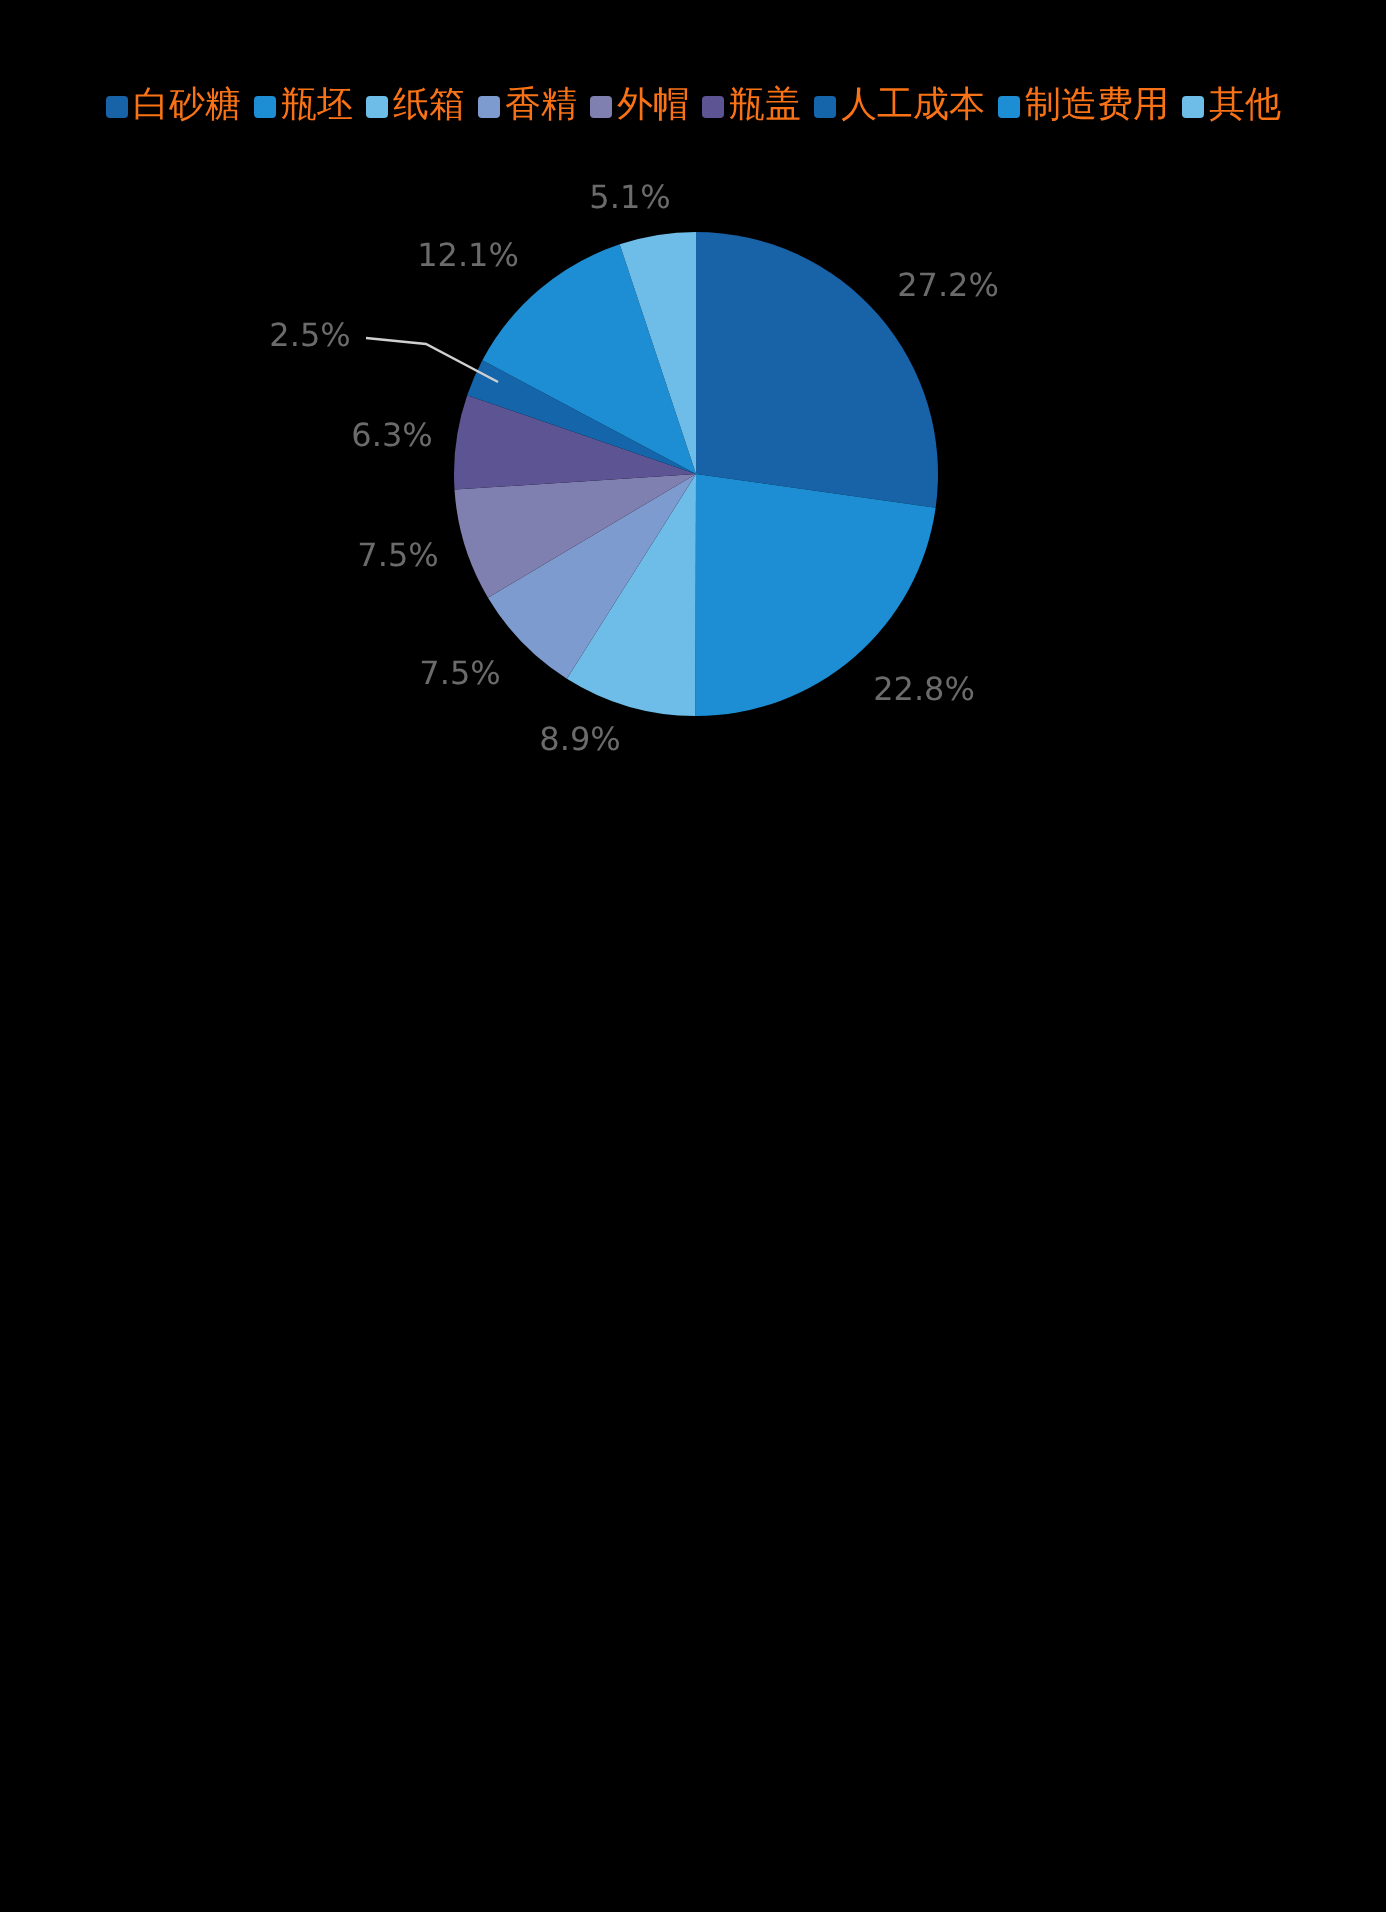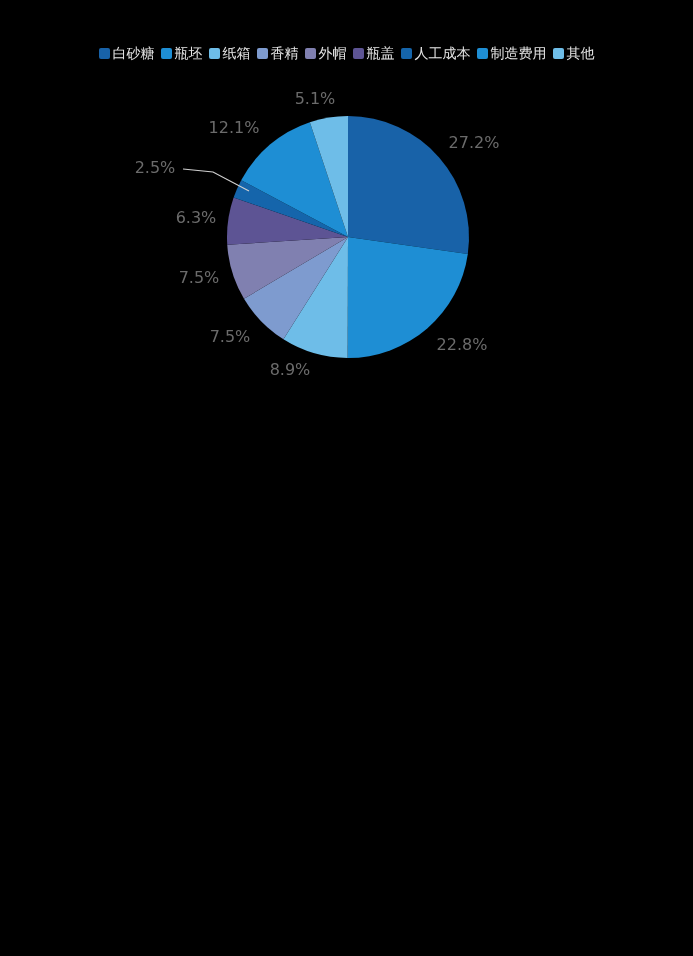--- a/index.html
+++ b/index.html
@@ -40,22 +40,22 @@
   }
   .legend-item:last-child { margin-right: 0; }
   .legend-swatch {
     width: 11px;
     height: 11px;
     border-radius: 2px;
     margin-right: 3px;
     flex: 0 0 auto;
   }
   .legend-label {
-    color: #e5e5e5;
-    font-size: 14px;
+    color: #f97316;
+    font-size: 18px;
     line-height: 14px;
     white-space: nowrap;
     letter-spacing: 0px;
   }
   
   #pie-svg {
     position: absolute;
     left: 0;
     top: 0;
   }

